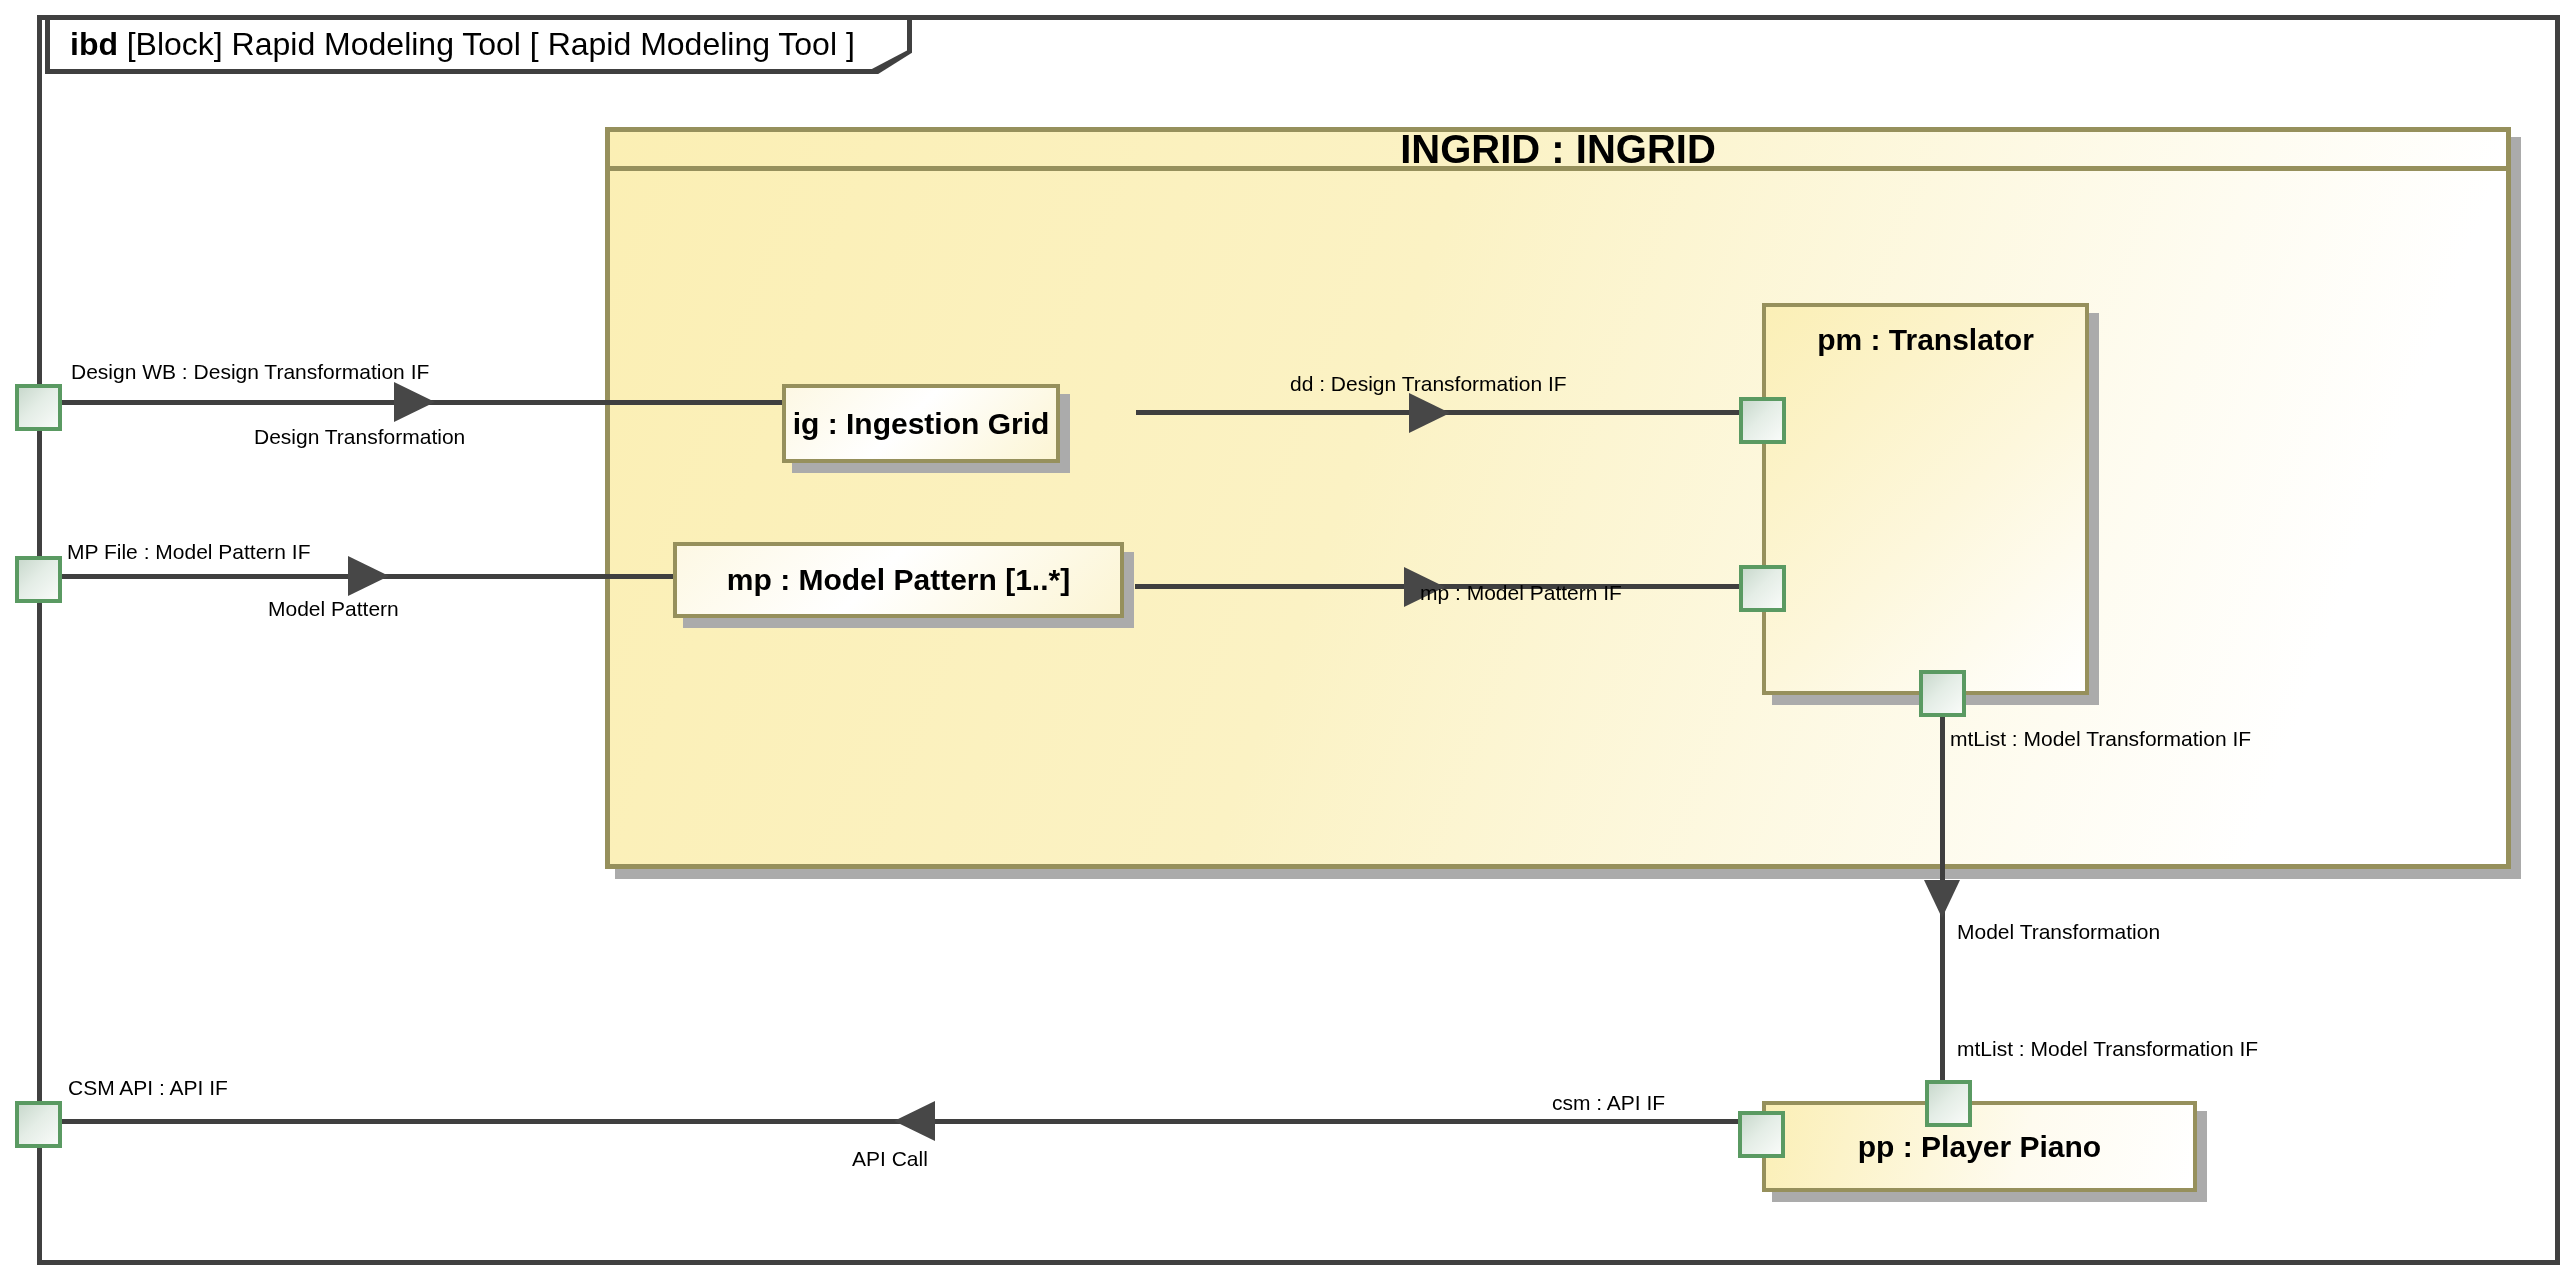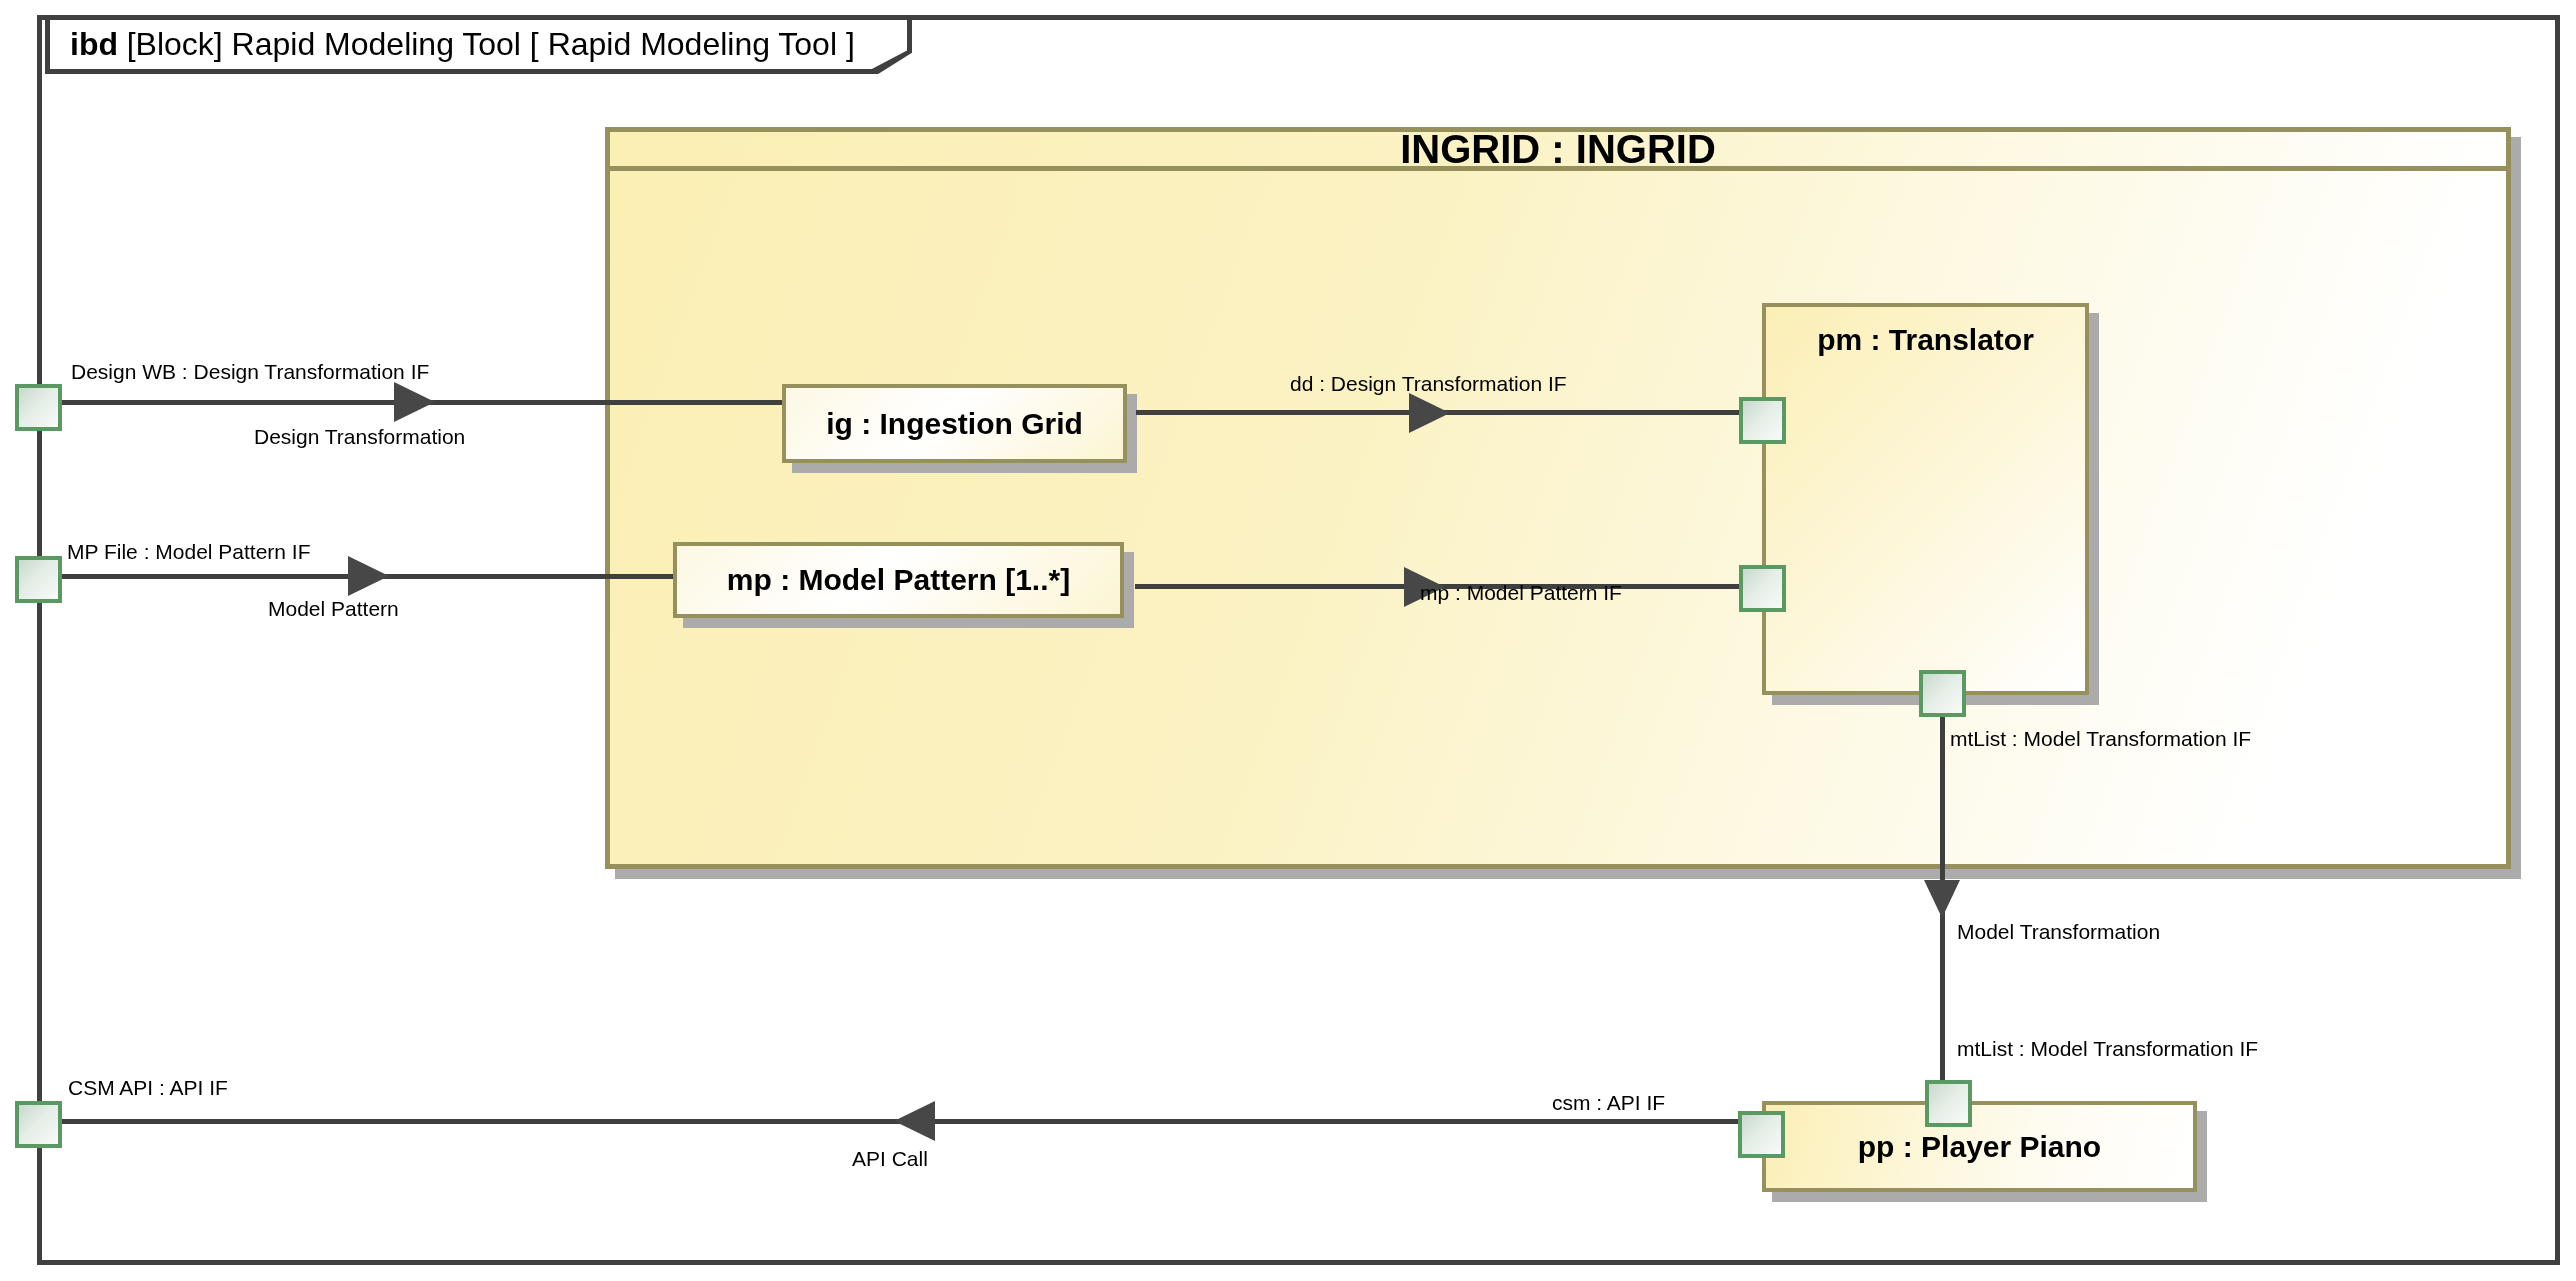--- a/index.html
+++ b/index.html
@@ -25,21 +25,21 @@
   .shadow{box-shadow:10px 10px 0 0 #ABABAB;}
 
   .ingrid{left:605px;top:127px;width:1906px;height:742px;z-index:2;
           background:linear-gradient(110deg,#FBEFB4 0%,#FBF2C4 40%,#FFFFFF 88%);}
   .ingrid-header{height:39px;border-bottom:5px solid #96905C;box-sizing:border-box;
           display:flex;align-items:center;justify-content:center;
           font-weight:bold;font-size:40px;}
 
   .part{display:flex;align-items:center;justify-content:center;
         font-weight:bold;font-size:30px;white-space:nowrap;z-index:3;}
-  .ig  {left:782px;top:384px;width:345px;height:79px;border-width:4.3px;
+  .ig  {left:782px;top:384px;width:278px;height:79px;border-width:4.3px;
         background:linear-gradient(135deg,#FDF8E4 0%,#FFFFFF 45%,#FBF2C8 115%);}
   .mp  {left:673px;top:542px;width:451px;height:76px;border-width:4.3px;
         background:linear-gradient(135deg,#FDF8E4 0%,#FFFFFF 45%,#FBF2C8 115%);}
   .pm  {left:1762px;top:303px;width:327px;height:392px;border-width:4.3px;
         align-items:flex-start;padding-top:16px;
         background:linear-gradient(135deg,#FBEFB6 0%,#FDF7DC 55%,#FFFFFF 100%);}
   .pp  {left:1762px;top:1101px;width:435px;height:91px;border-width:4.3px;
         background:linear-gradient(105deg,#FBEFB6 0%,#FEFBEF 60%,#FFFFFF 100%);}
 
   

